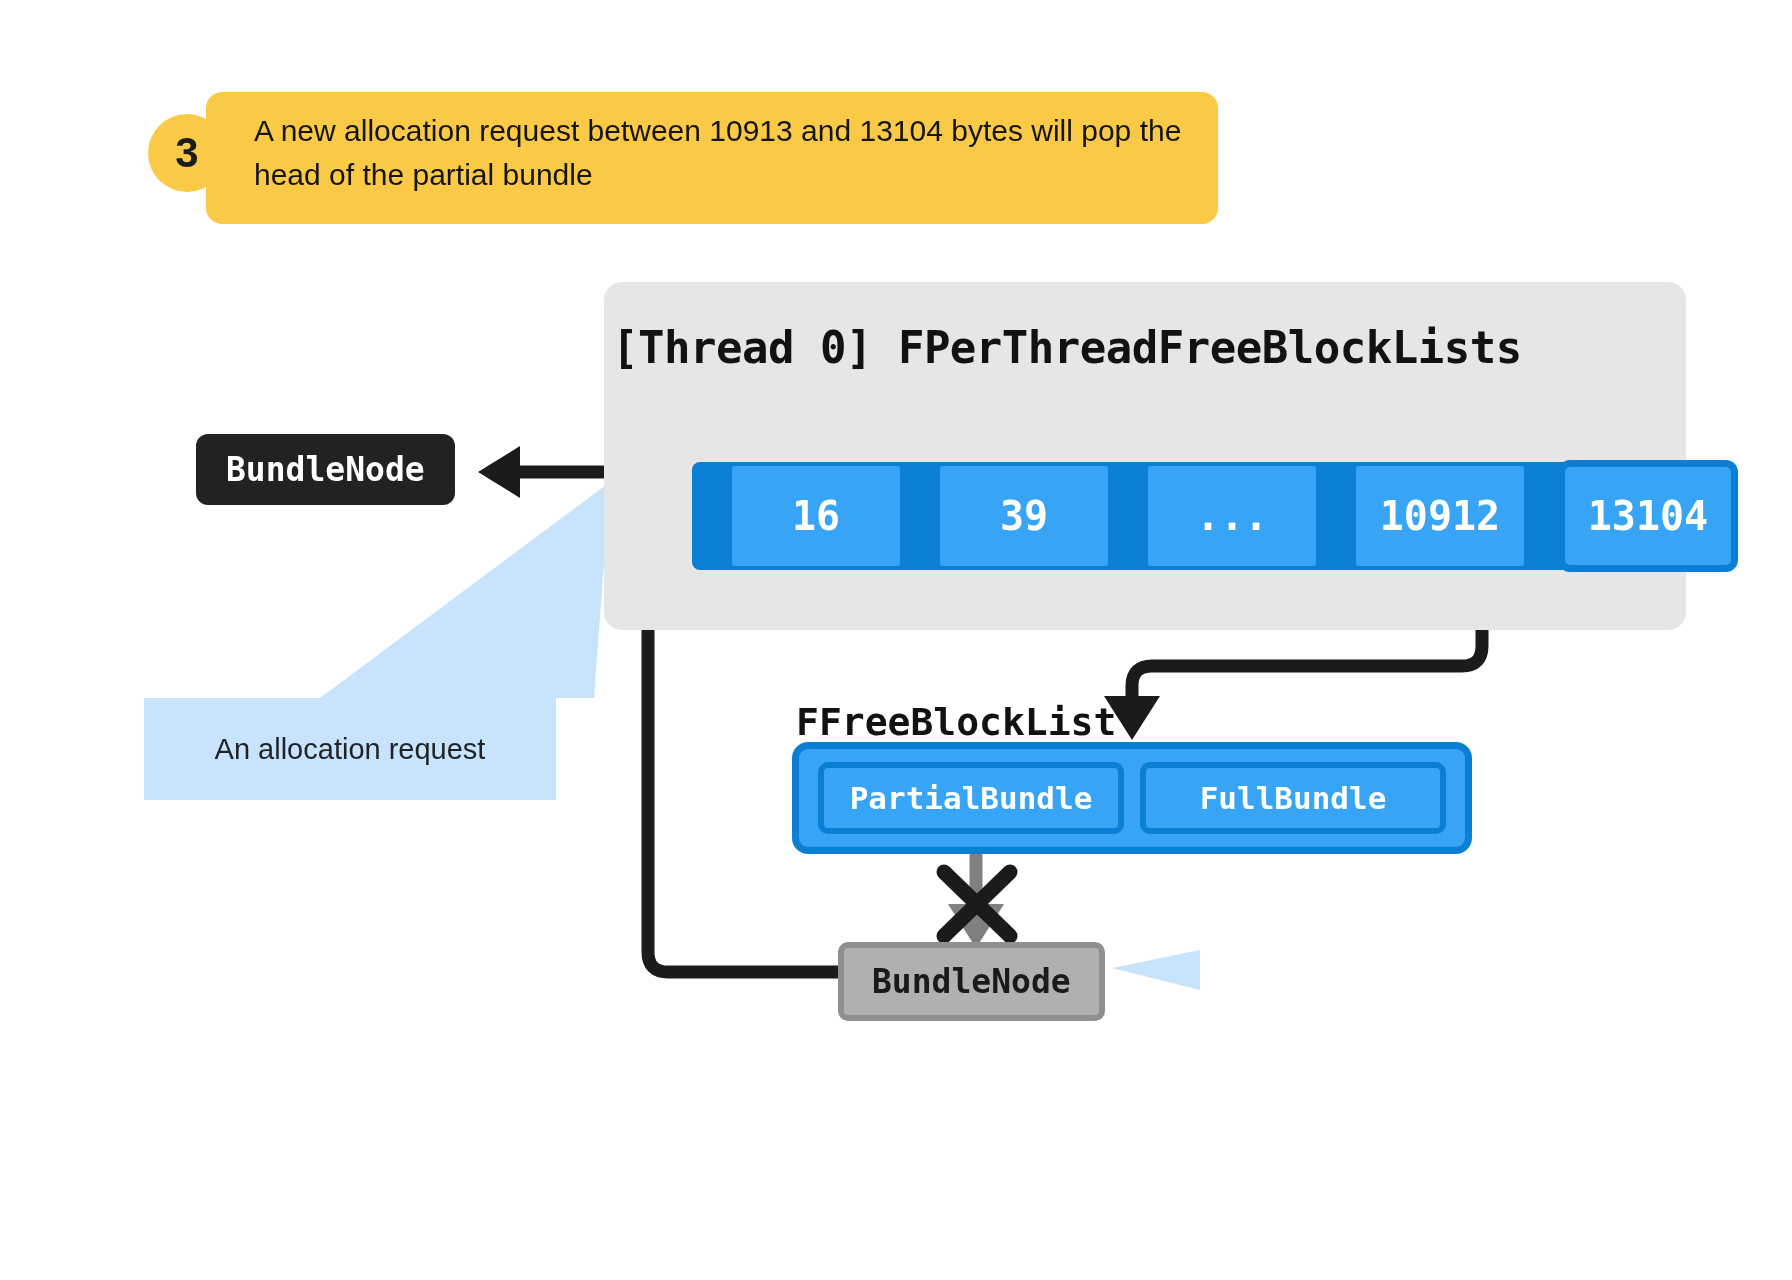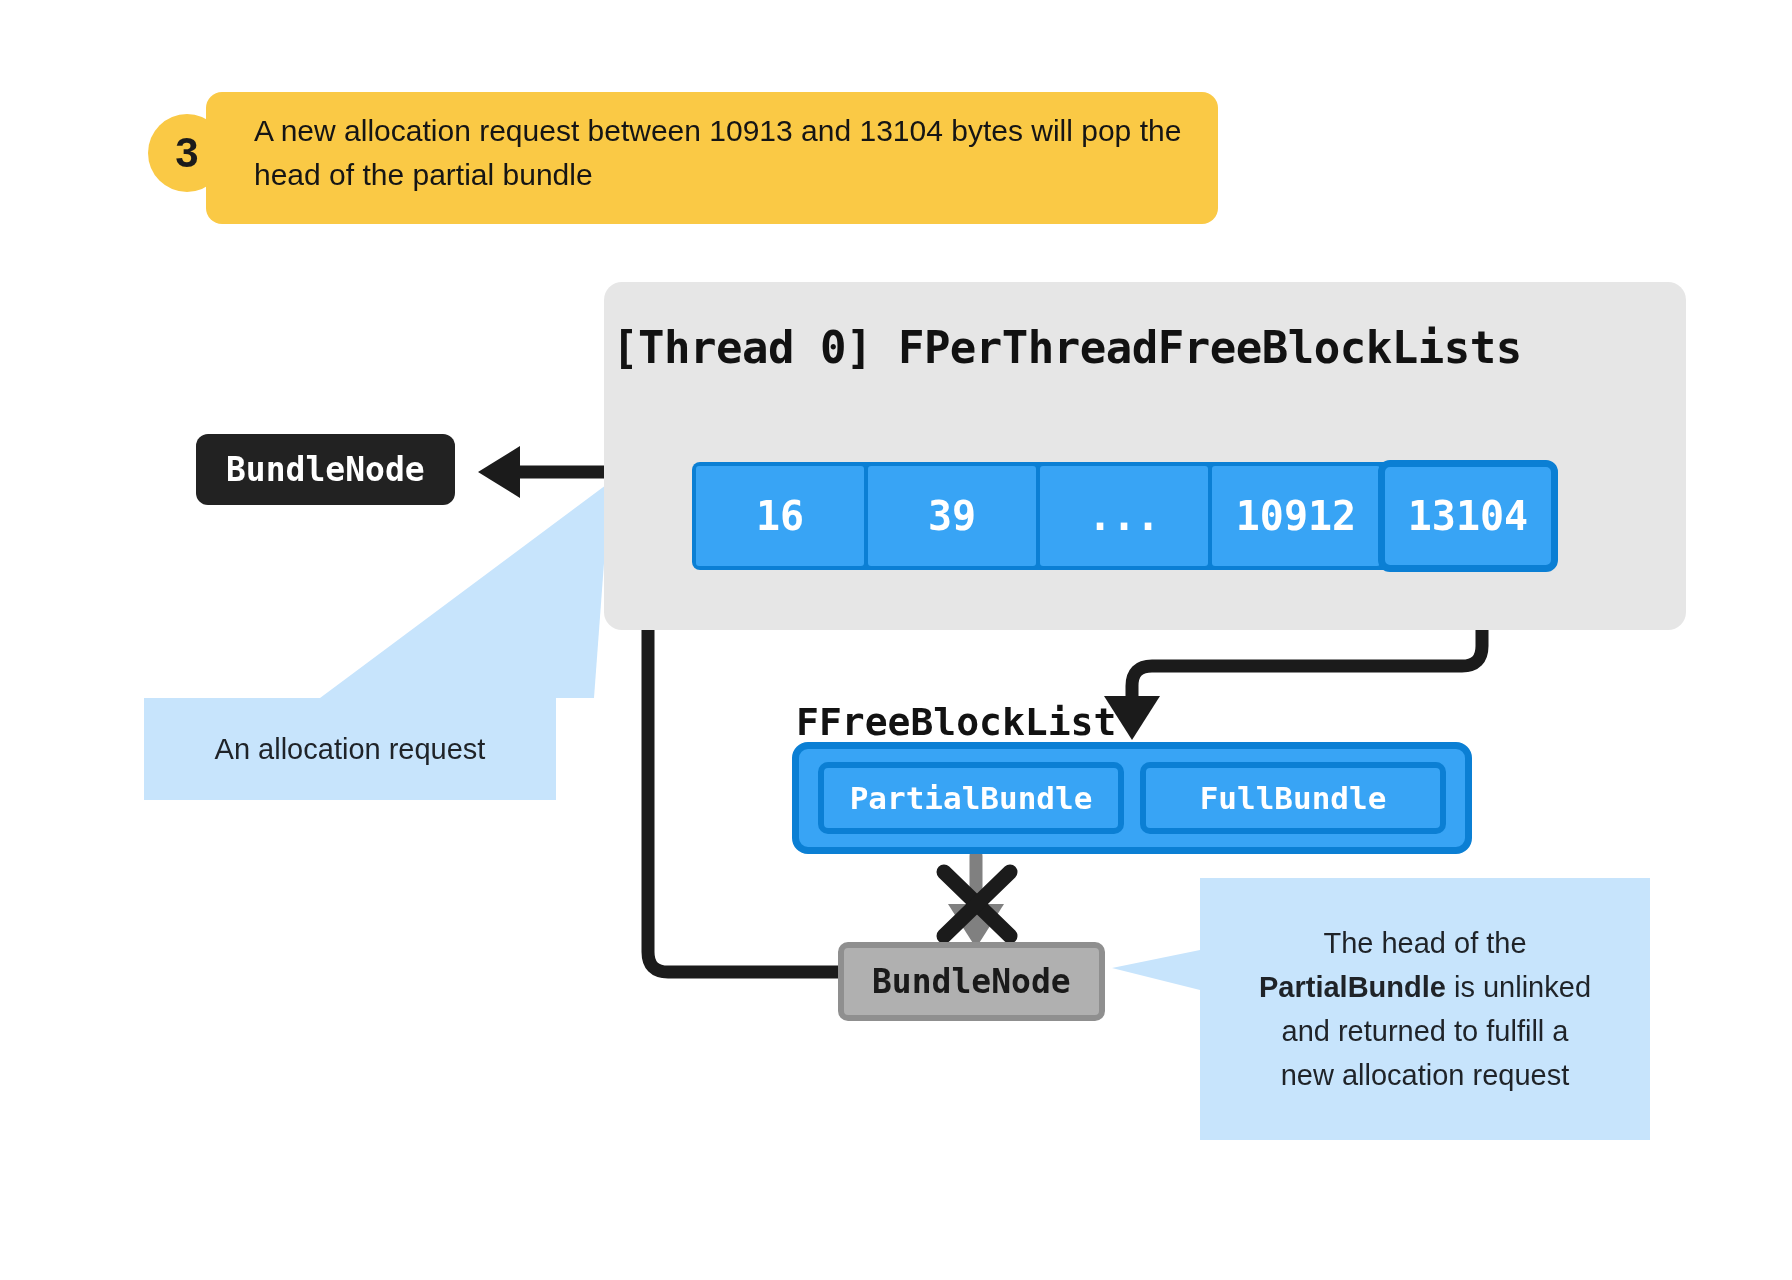--- a/index.html
+++ b/index.html
@@ -86,20 +86,21 @@
     font-family: "DejaVu Sans Mono", "Liberation Mono", monospace;
     font-size: 40px;
     font-weight: 700;
     display: flex;
     align-items: center;
     justify-content: center;
     min-width: 168px;
     padding: 16px 14px;
     box-sizing: border-box;
     border-radius: 3px;
+    margin-left: 36px;
   }
   .size-cell.highlight {
     outline: 7px solid #0b7fd4;
     outline-offset: -1px;
     border-radius: 6px;
     position: relative;
     z-index: 3;
   }
 
   
@@ -240,24 +241,14 @@
   <div class="abs" id="ffreeblocklist-box">
     <div class="bundle-box">PartialBundle</div>
     <div class="bundle-box">FullBundle</div>
   </div>
 
   <div class="abs" id="bundlenode-gray">BundleNode</div>
   <div class="abs" id="bundlenode-black">BundleNode</div>
 
   <div class="abs note" id="note-alloc">An allocation request</div>
 
-  <div class="abs note" id="note-head">
-    <div>
-      <span class="line">The head of the</span>
-      <span class="line">
-        <b>PartialBundle</b><span> is unlinked</span>
-      </span>
-      <span class="line">and returned to fulfill a</span>
-      <span class="line">new allocation request</span>
-    </div>
-  </div>
 
 </div>
 
 </body></html>

